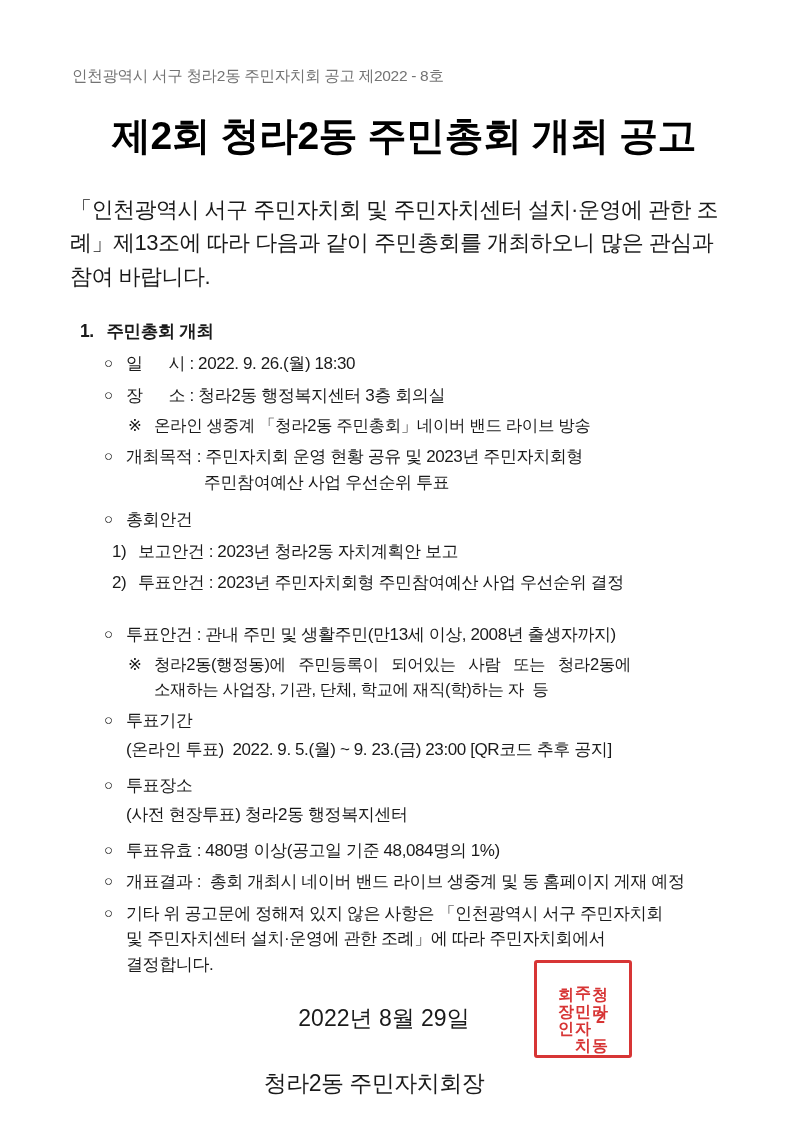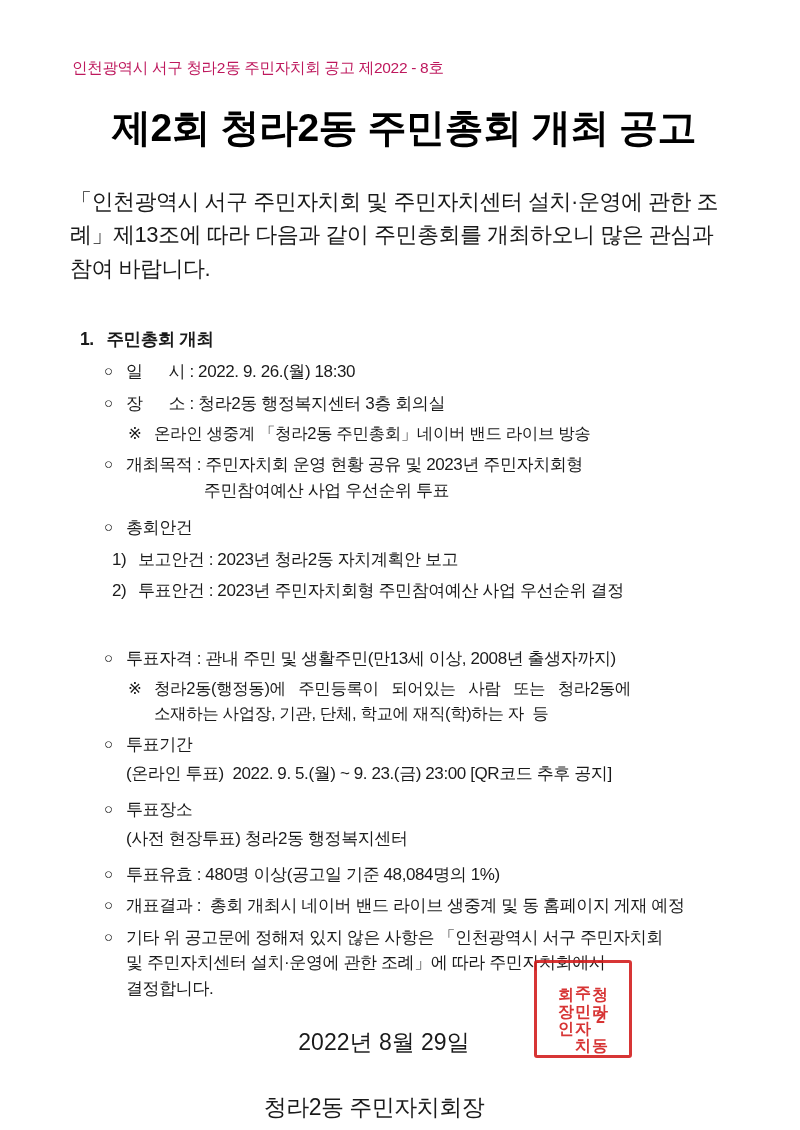--- a/index.html
+++ b/index.html
@@ -18,40 +18,40 @@
   .page {
     position: relative;
     width: 800px;
     height: 1130px;
     box-sizing: border-box;
     padding: 52px 58px 0 66px;
   }
   .doc-number {
     font-size: 15.5px;
     letter-spacing: -0.3px;
-    margin: 6px 0 0 6px;
-    color: #be185d;
+    margin: 14px 0 0 6px;
+    color: #737373;
   }
   .doc-title {
     text-align: center;
     font-size: 39px;
     font-weight: bold;
     letter-spacing: -0.5px;
     margin: 22px 0 0 0;
     color: #000;
   }
   .intro {
     margin: 30px 2px 0 4px;
     font-size: 22px;
     line-height: 1.52;
     letter-spacing: -0.5px;
     text-align: left;
   }
   .section {
-    margin-top: 42px;
+    margin-top: 26px;
   }
   .section-head {
     font-size: 17.5px;
     font-weight: bold;
     letter-spacing: -0.4px;
     margin-left: 14px;
   }
   .section-head .num {
     display: inline-block;
     min-width: 22px;
@@ -216,21 +216,21 @@
       </div>
 
     </div>
   </div>
 
   <div class="section">
     <div class="items">
 
       <div class="item">
         <span class="bullet">○</span>
-        <span class="item-text">투표자격 : 관내 주민 및 생활주민(만13세 이상, 2008년 출생자까지)</span>
+        <span class="item-text">투표안건 : 관내 주민 및 생활주민(만13세 이상, 2008년 출생자까지)</span>
       </div>
 
       <div class="subitem">
         <span class="mark">※</span>
         <span class="sub-text">청라2동(행정동)에   주민등록이   되어있는   사람   또는   청라2동에
 소재하는 사업장, 기관, 단체, 학교에 재직(학)하는 자  등</span>
       </div>
 
       <div class="item">
         <span class="bullet">○</span>

